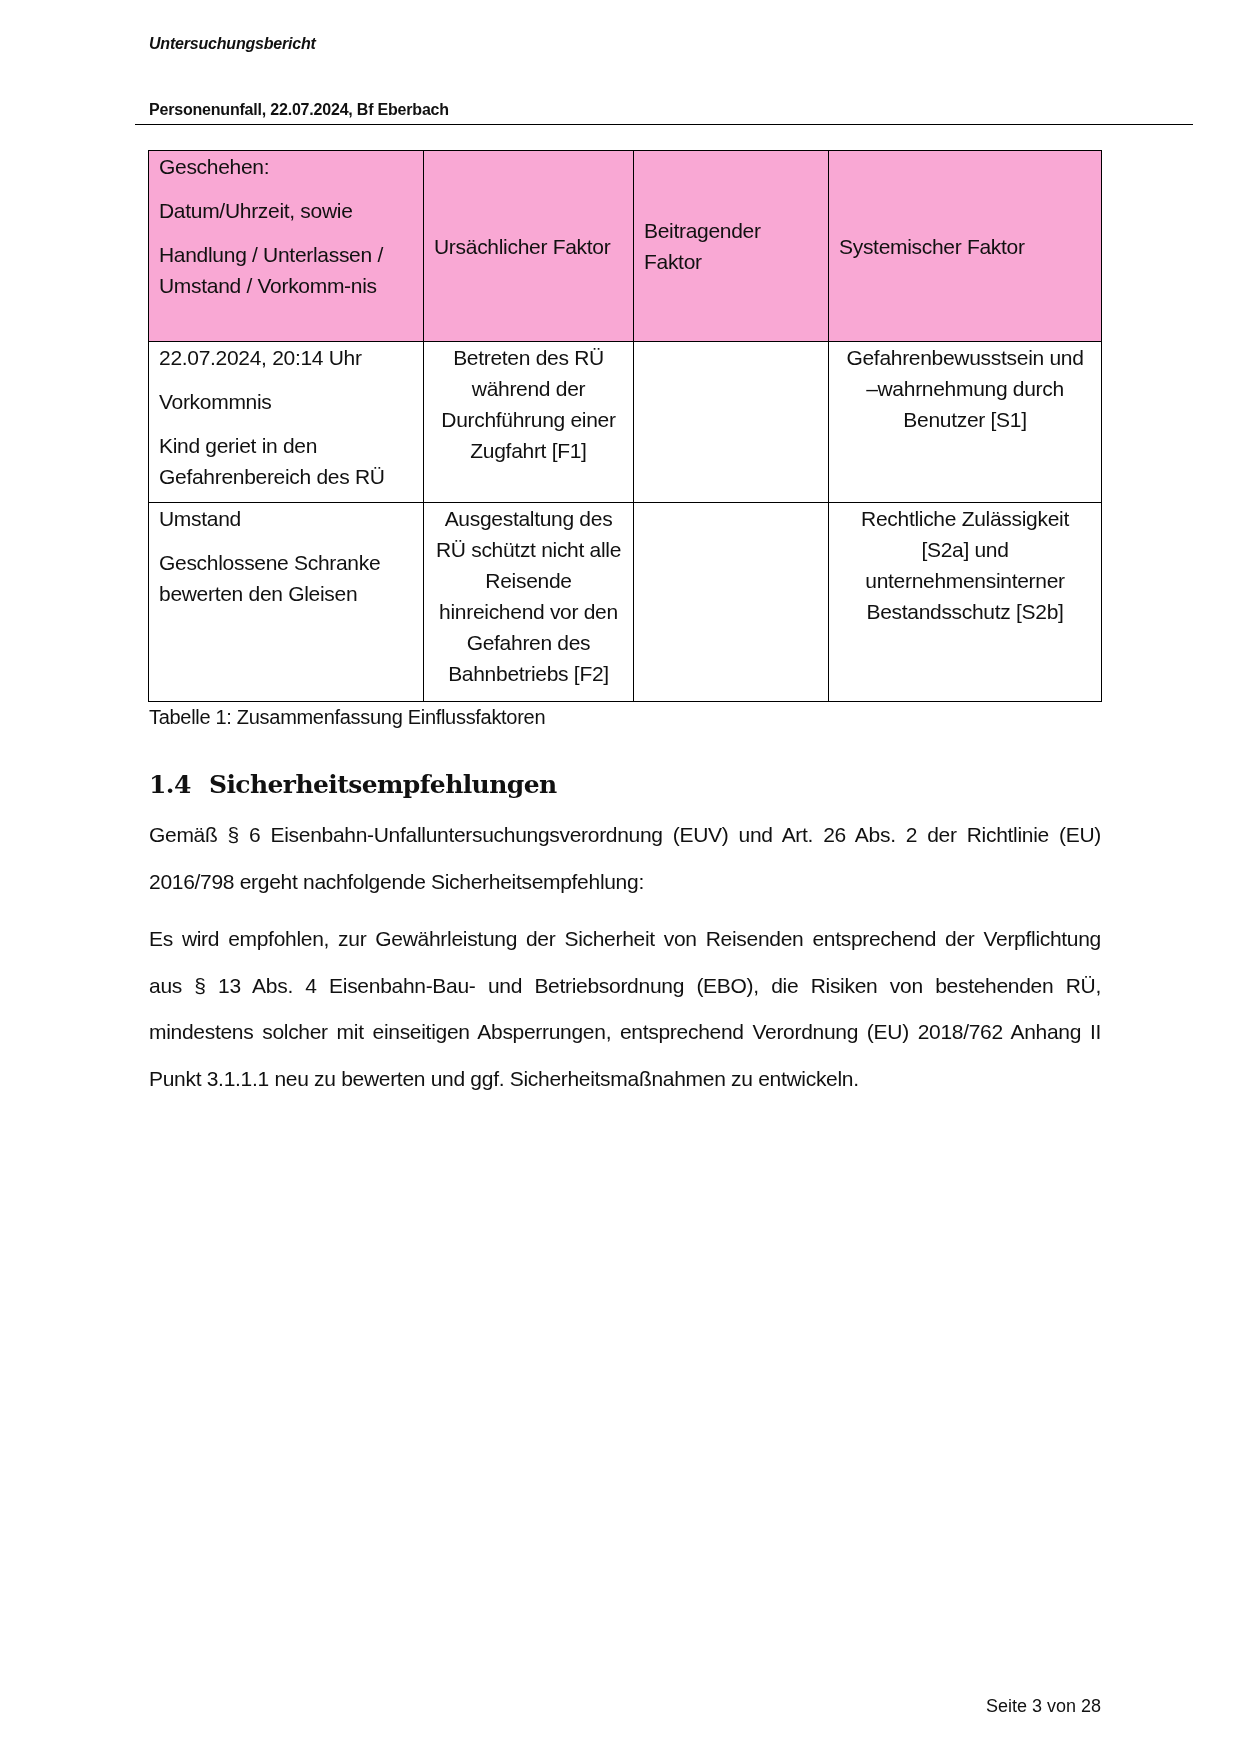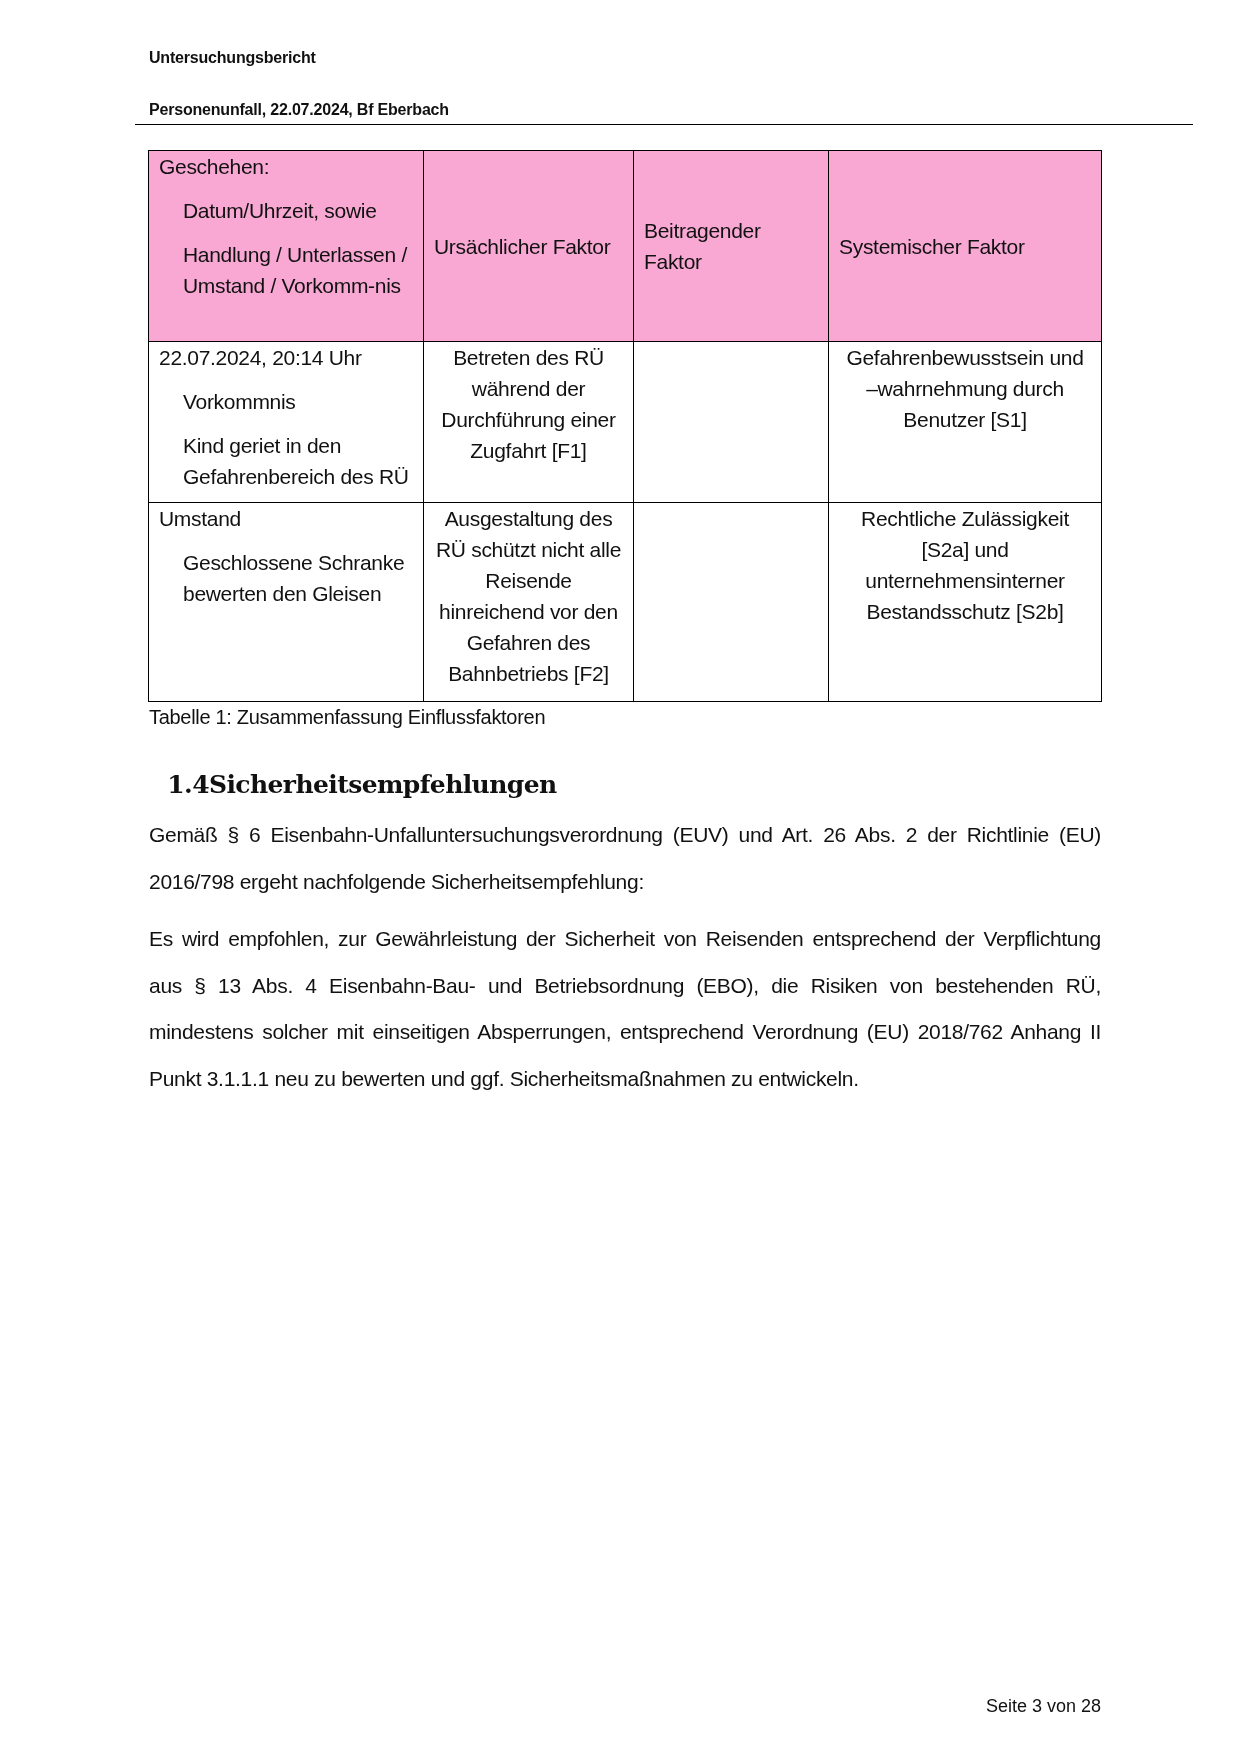--- a/index.html
+++ b/index.html
@@ -1,44 +1,44 @@
 <!DOCTYPE html>
 <html><head>
 <meta charset="utf-8">
 <style>
   html, body { margin: 0; padding: 0; background: #ffffff; }
   body { width: 1241px; height: 1755px; position: relative; overflow: hidden;
          font-family: "Liberation Sans", sans-serif; color: #111; }
   .hdr { position: absolute; left: 149px; font-weight: bold; font-size: 16px; letter-spacing: -0.2px; }
-  .hdr1 { top: 49px; }
+  .hdr1 { top: 35px; font-style: italic; }
   .hdr2 { top: 101px; text-align: right; }
   .hdr-rule { position: absolute; left: 135px; top: 124px; width: 1058px; height: 0; border-top: 1.5px solid #000; }
 
   table.factors { position: absolute; left: 148px; top: 150px; width: 953px;
                   border-collapse: collapse; table-layout: fixed; font-size: 21px; line-height: 31px; }
   table.factors td { border: 1.4px solid #000; vertical-align: top; padding: 0 10px; letter-spacing: -0.3px; }
   table.factors col.c1 { width: 275px; }
   table.factors col.c2 { width: 210px; }
   table.factors col.c3 { width: 195px; }
   table.factors col.c4 { width: 273px; }
   tr.head td { background: #f9a8d4; height: 190px; }
   tr.head td.mid { vertical-align: middle; }
   tr.head td.c1cell { padding-top: 0; }
   .c1line { display: block; }
-  .gap { margin-top: 13px; margin-left: 24px; }
+  .gap { margin-top: 13px; }
   tr.r1 td { height: 160px; }
   tr.r2 td { height: 198px; }
   td.center { text-align: center; }
   td.vmid { vertical-align: middle; }
 
   .caption { position: absolute; left: 149px; top: 706px; font-size: 20px; letter-spacing: -0.3px; }
 
   .section-head { position: absolute; left: 149px; top: 770px; font-family: "DejaVu Serif", serif;
                   font-weight: bold; font-size: 25px; letter-spacing: -0.6px; }
-  .section-head .num { display: inline-block; width: 60px; text-align: right; }
+  .section-head .num { display: inline-block; width: 60px; }
 
   .para { position: absolute; left: 149px; width: 952px; font-size: 21px; line-height: 46.5px;
           text-align: justify; letter-spacing: -0.3px; }
   .para1 { top: 812px; }
   .para2 { top: 916px; }
 
   .footer { position: absolute; left: 980px; top: 1696px; font-size: 18px; width: 121px; text-align: right; }
 </style>
 </head>
 <body>

